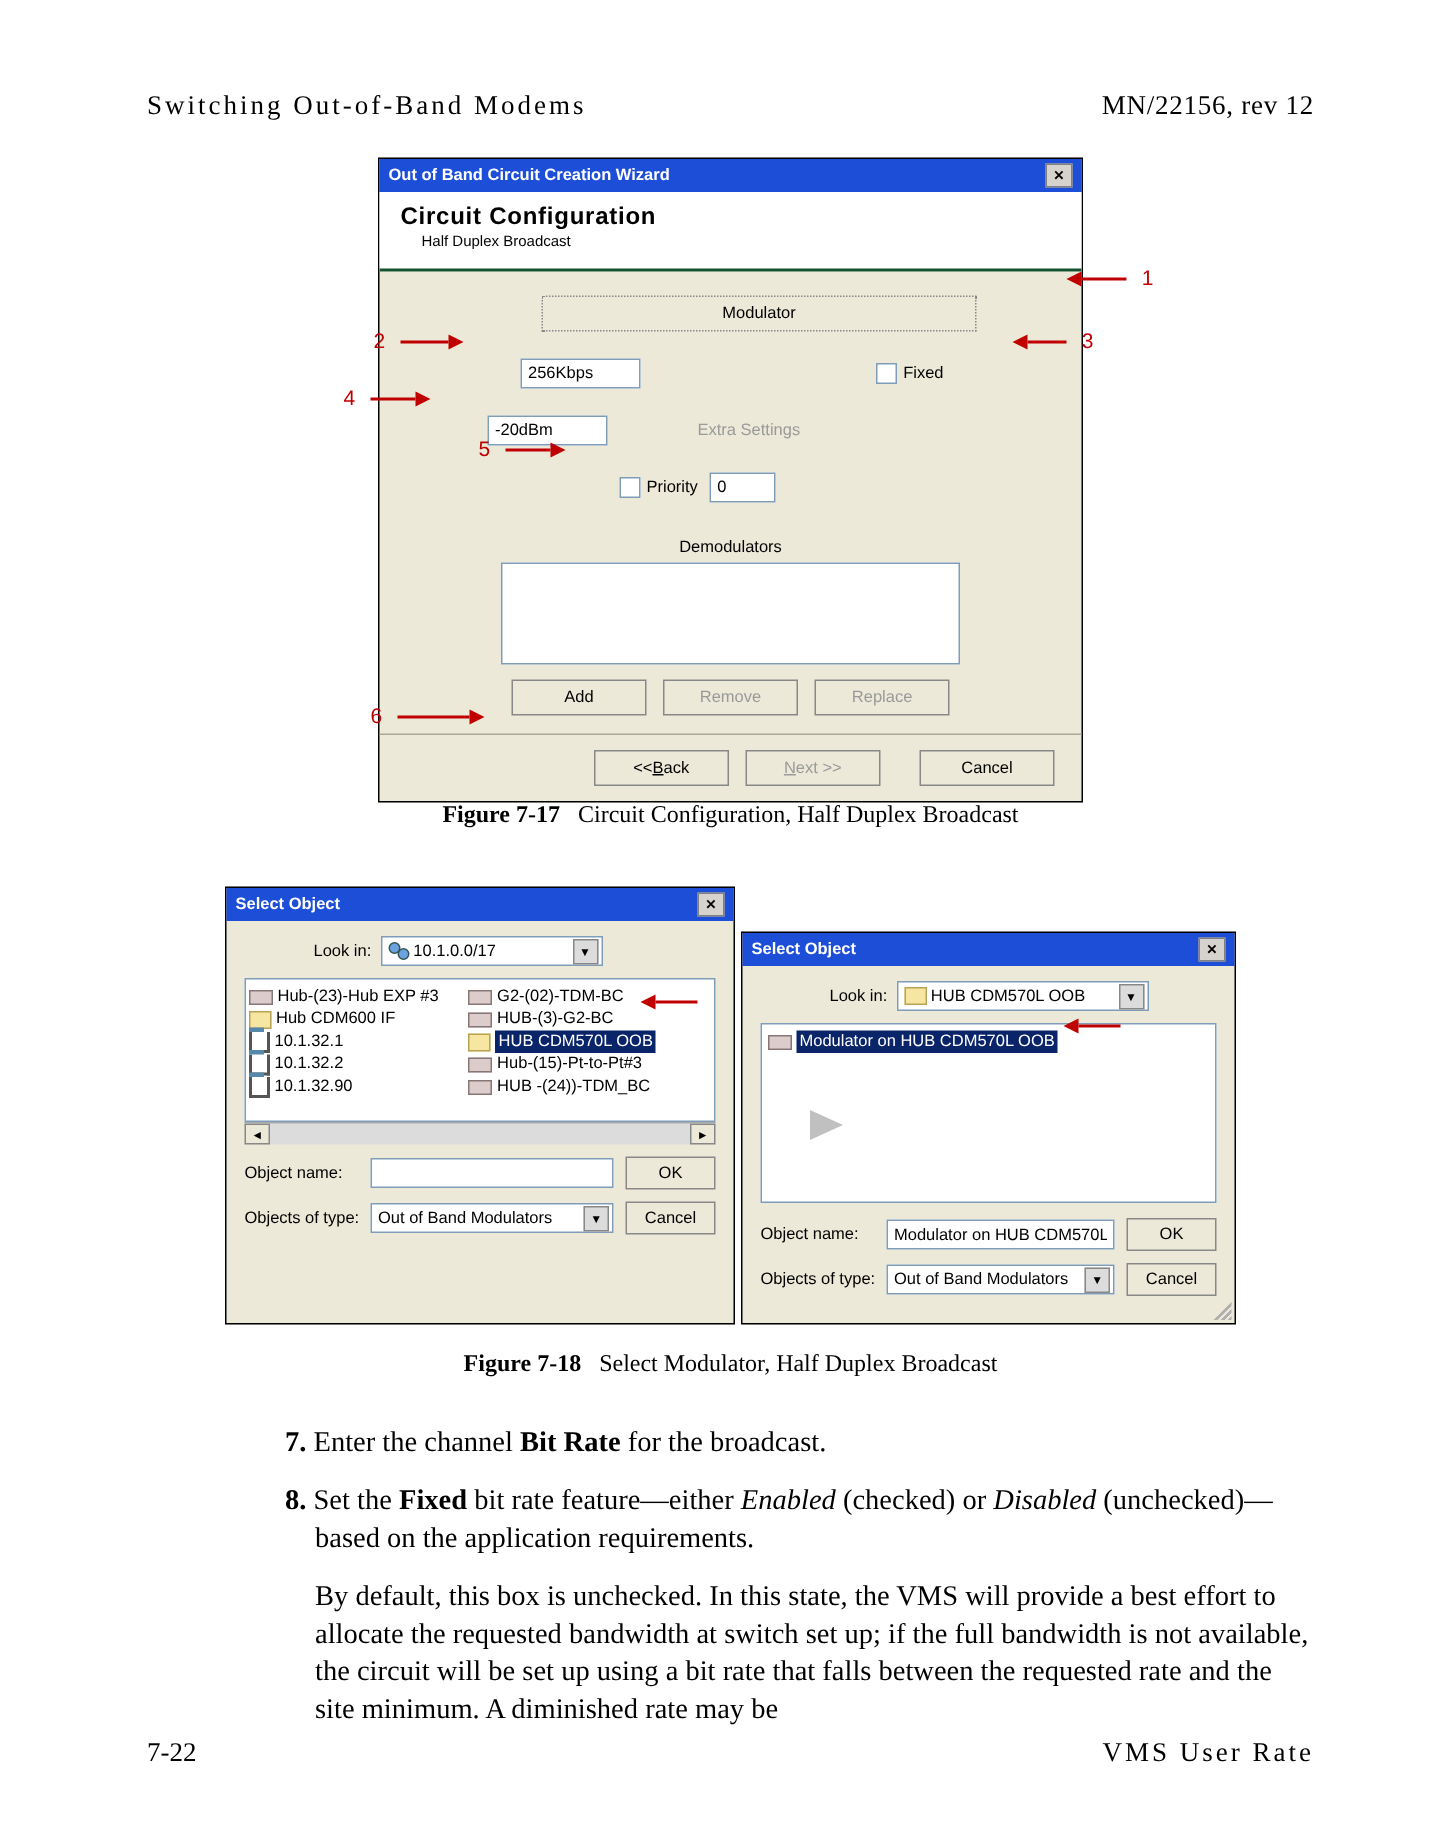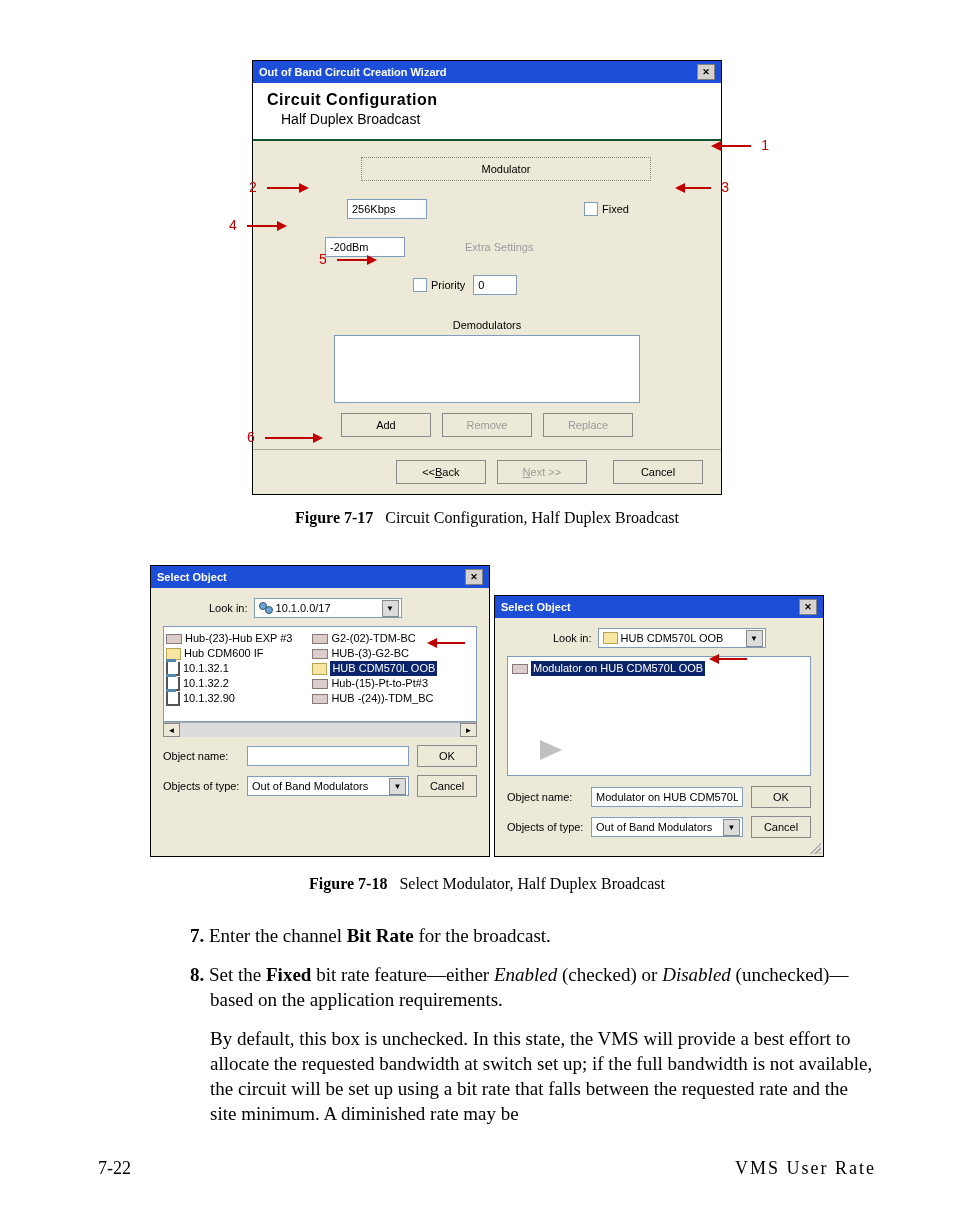--- a/index.html
+++ b/index.html
@@ -4,40 +4,40 @@
 <style>
 html,body{margin:0;padding:0;font-family:"Times New Roman",serif;background:#fff;color:#000}
 .page{width:954px;height:1227px;position:relative;box-sizing:border-box;padding:60px 78px 50px 98px}
 .hdr{display:flex;justify-content:space-between;font-size:18px;letter-spacing:.5px;margin-bottom:24px}
 .hdr-left{letter-spacing:2px}
 .dialog{font-family:Tahoma,Arial,sans-serif;font-size:11px;background:#ece9d8;border:1px solid #000;position:relative;margin:0 auto}
 .titlebar{background:#1d4ed8;color:#fff;font-weight:bold;padding:3px 6px;display:flex;align-items:center;justify-content:space-between}
 .closebtn{width:16px;height:14px;background:#d6d3ce;border:1px solid #808080;display:flex;align-items:center;justify-content:center;color:#000;font-size:9px;line-height:1}
 .wiz-head{background:#fff;padding:8px 14px 12px;border-bottom:2px solid #14532d}
 .wiz-title{font-weight:bold;font-size:16px;letter-spacing:.5px}
-.wiz-sub{font-size:14px;margin-left:14px;margin-top:2px}
+.wiz-sub{font-size:10px;margin-left:14px;margin-top:2px}
 .wiz-body{padding:16px 30px 12px}
 .modbtn{width:288px;height:22px;border:1px dotted #888;background:#ece9d8;display:flex;align-items:center;justify-content:center;margin-left:78px}
 .row{display:flex;align-items:center;margin-top:18px}
 .txt{width:70px;height:18px;border:1px solid #7f9db9;background:#fff;padding:0 4px;font-size:11px}
 .txtsm{width:34px;height:18px;border:1px solid #7f9db9;background:#fff;text-align:left;padding:0 4px;font-size:11px}
 .chk{width:12px;height:12px;border:1px solid #7f9db9;background:#fff;display:inline-block;margin-right:4px;vertical-align:middle}
 .lbl{font-size:11px;color:#000}
 .lblgray{font-size:11px;color:#9a9a9a}
 .btn{min-width:68px;height:22px;border:1px solid #888;background:#ece9d8;font-size:11px;display:inline-flex;align-items:center;justify-content:center;padding:0 10px;margin:0 4px}
 .btn.dis{color:#9a9a9a}
 .demods{margin-top:24px;text-align:center;font-size:11px}
 .demobox{width:304px;height:66px;border:1px solid #7f9db9;background:#fff;margin:4px auto 0}
 .bottombar{border-top:1px solid #aca899;padding:10px 14px;text-align:right}
 .u{text-decoration:underline}
 .callout{position:absolute;color:#c00000;font-size:14px;font-family:Arial,sans-serif}
 .arrow-head-r{width:0;height:0;border-top:5px solid transparent;border-bottom:5px solid transparent;border-left:10px solid #c00000;display:inline-block;vertical-align:middle}
 .arrow-head-l{width:0;height:0;border-top:5px solid transparent;border-bottom:5px solid transparent;border-right:10px solid #c00000;display:inline-block;vertical-align:middle}
 .arrow-line{height:2px;background:#c00000;display:inline-block;vertical-align:middle}
-.figcap{text-align:center;font-size:16px;margin-top:14px}
+.figcap{text-align:center;font-size:16px;}
 .figcap b{font-weight:bold}
 .selectobjs{display:flex;gap:4px;justify-content:center;margin-top:38px}
 .so{font-family:Tahoma,Arial,sans-serif;font-size:11px;background:#ece9d8;border:1px solid #000}
 .so .titlebar{font-size:11px}
 .so-body{padding:10px 12px}
 .so-row{display:flex;align-items:center;margin-bottom:8px}
 .so-lbl{font-size:11px;margin-right:6px}
 .combo{height:18px;border:1px solid #7f9db9;background:#fff;display:flex;align-items:center;padding:0 2px 0 4px;font-size:11px}
 .combo .dd{width:15px;height:15px;background:#dcdcdc;border:1px solid #888;margin-left:auto;display:flex;align-items:center;justify-content:center;font-size:8px}
 .filelist{border:1px solid #7f9db9;background:#fff;padding:4px 2px;height:86px;overflow:hidden;position:relative}
@@ -61,20 +61,24 @@
 .red-arrow-abs{position:absolute}
 .icon-net{width:14px;height:12px;display:inline-block;margin-right:3px;position:relative}
 .icon-net:before{content:"";position:absolute;width:6px;height:6px;background:#6aa3e0;border:1px solid #355;border-radius:50%;left:0;top:0}
 .icon-net:after{content:"";position:absolute;width:6px;height:6px;background:#6aa3e0;border:1px solid #355;border-radius:50%;right:0;bottom:0}
 </style>
 </head>
 <body>
 
 <div class="page">
 
+  <div class="hdr">
+    <span class="hdr-left">Switching Out-of-Band Modems</span>
+    <span>MN/22156, rev 12</span>
+  </div>
 
   <div class="dialog" style="width:468px">
     <div class="titlebar">
       <span>Out of Band Circuit Creation Wizard</span>
       <span class="closebtn">✕</span>
     </div>
     <div class="wiz-head">
       <div class="wiz-title">Circuit Configuration</div>
       <div class="wiz-sub">Half Duplex Broadcast</div>
     </div>

